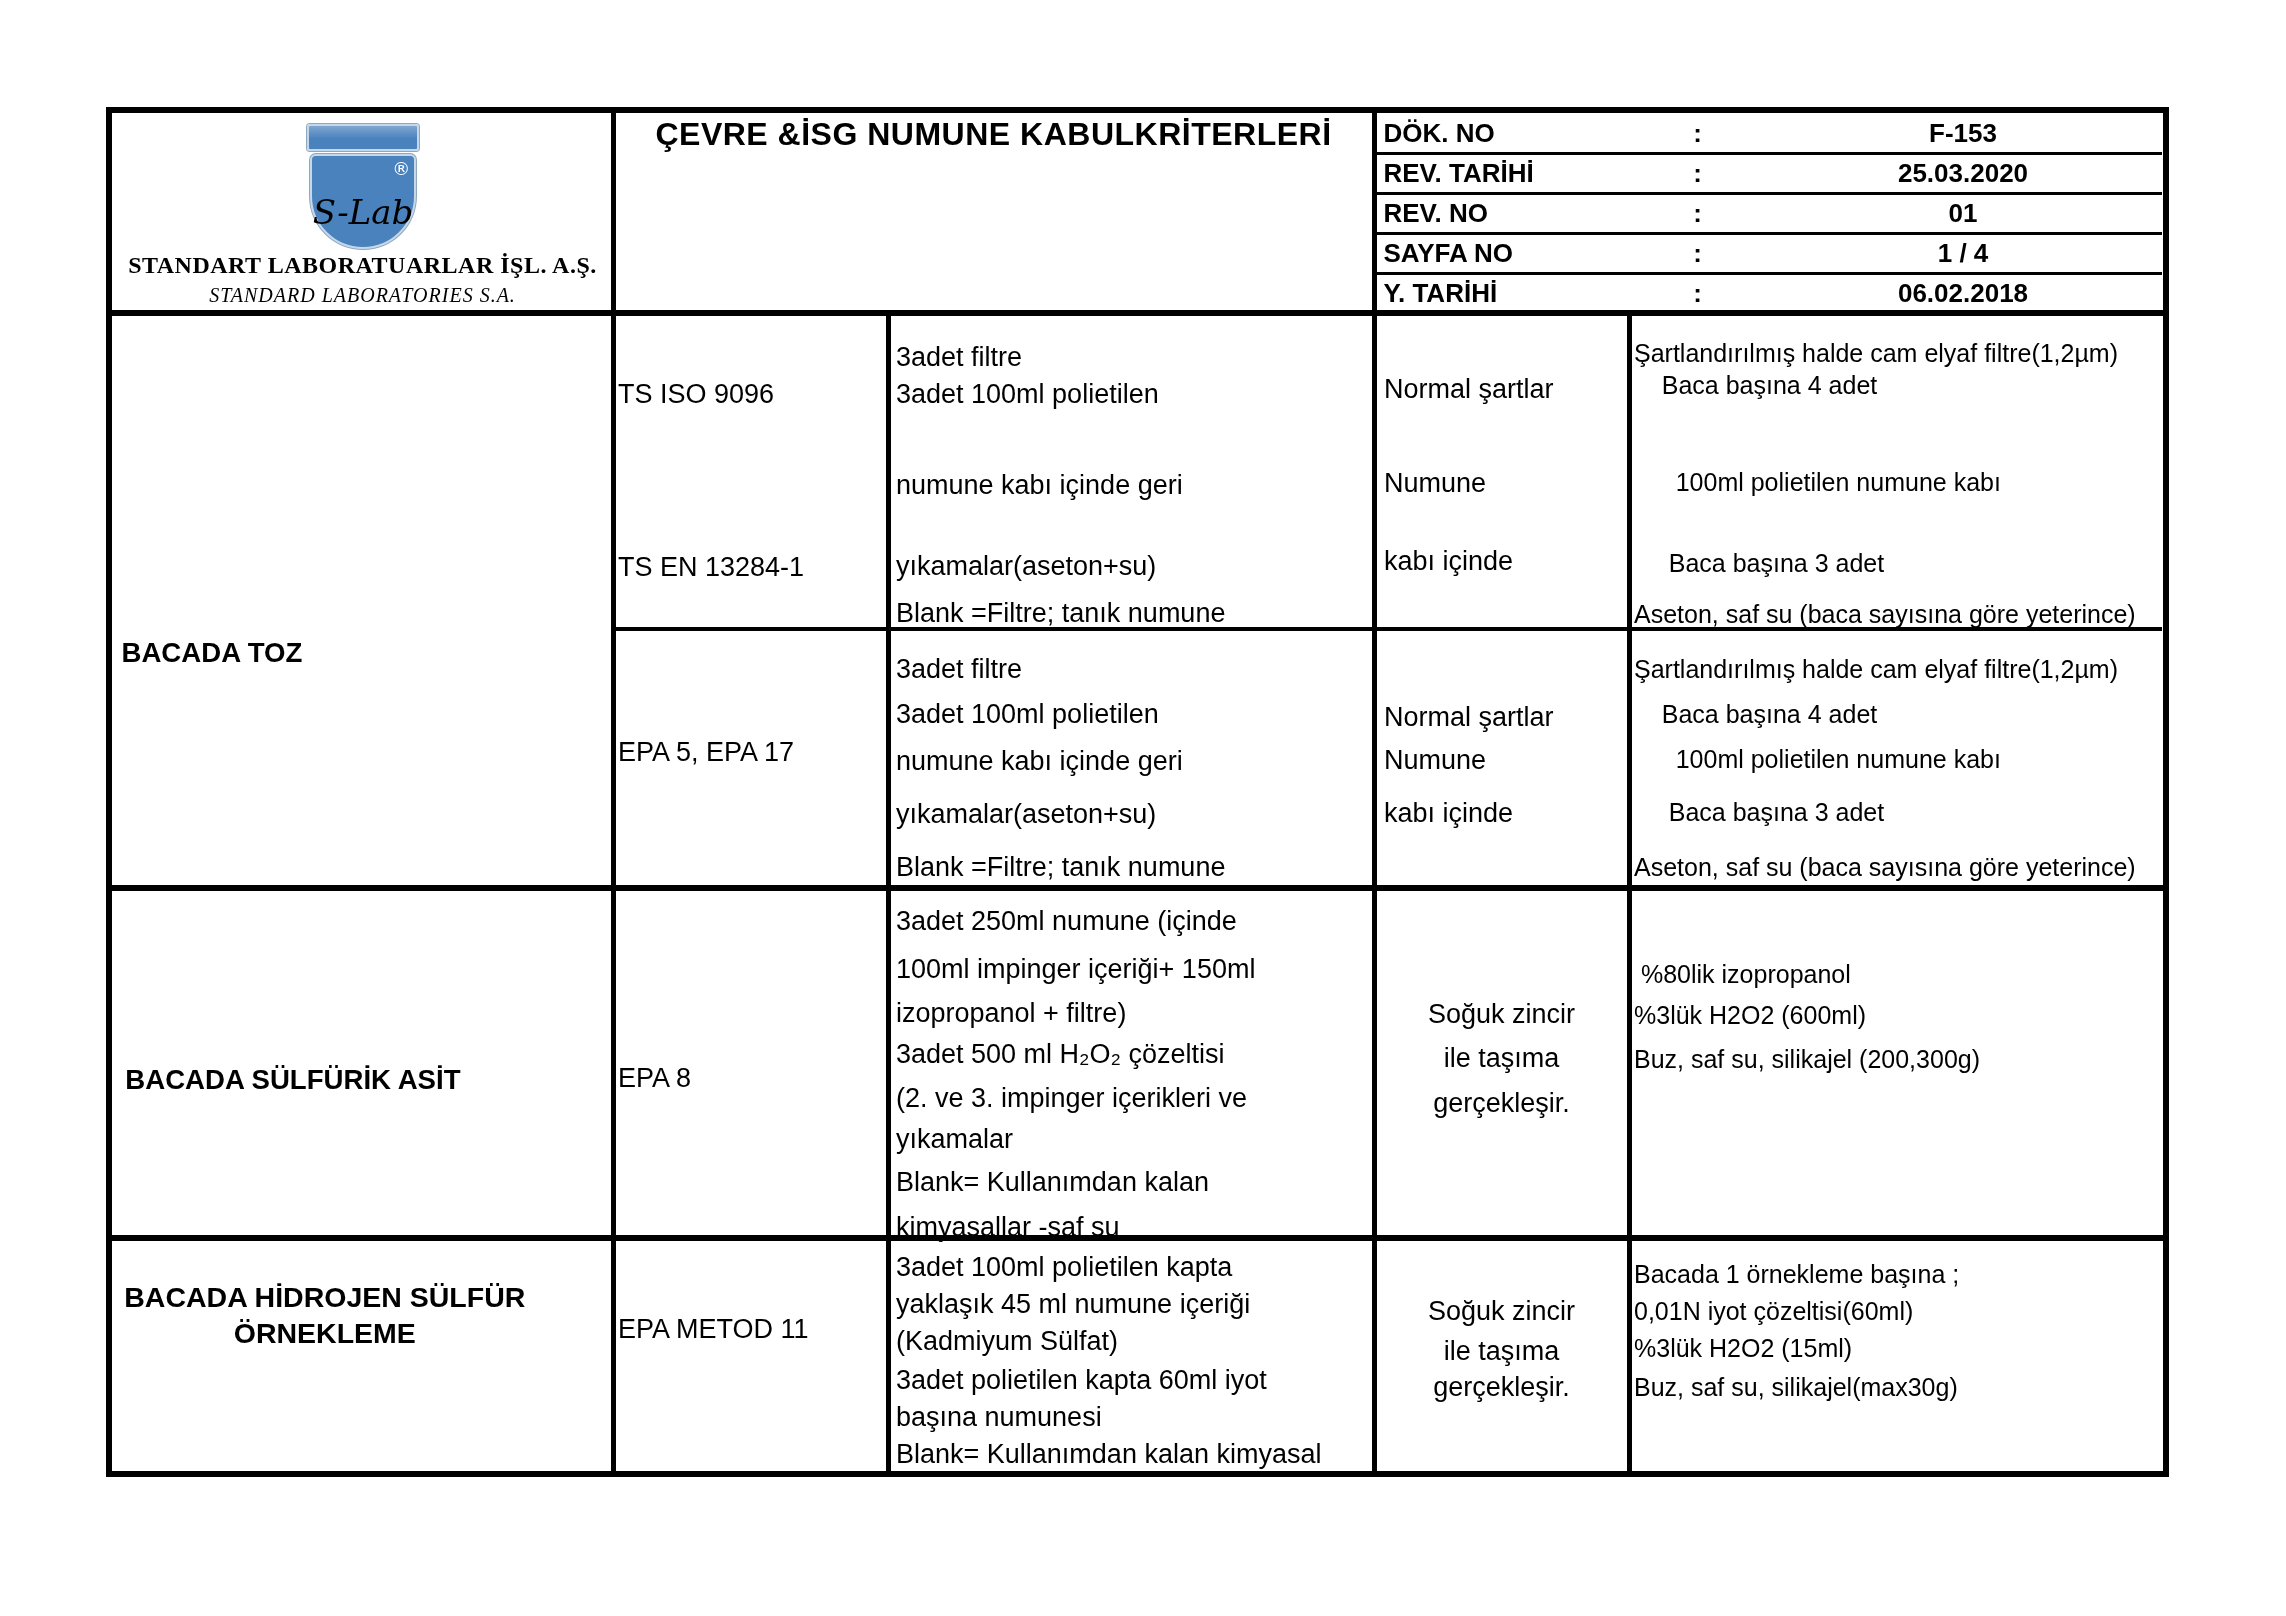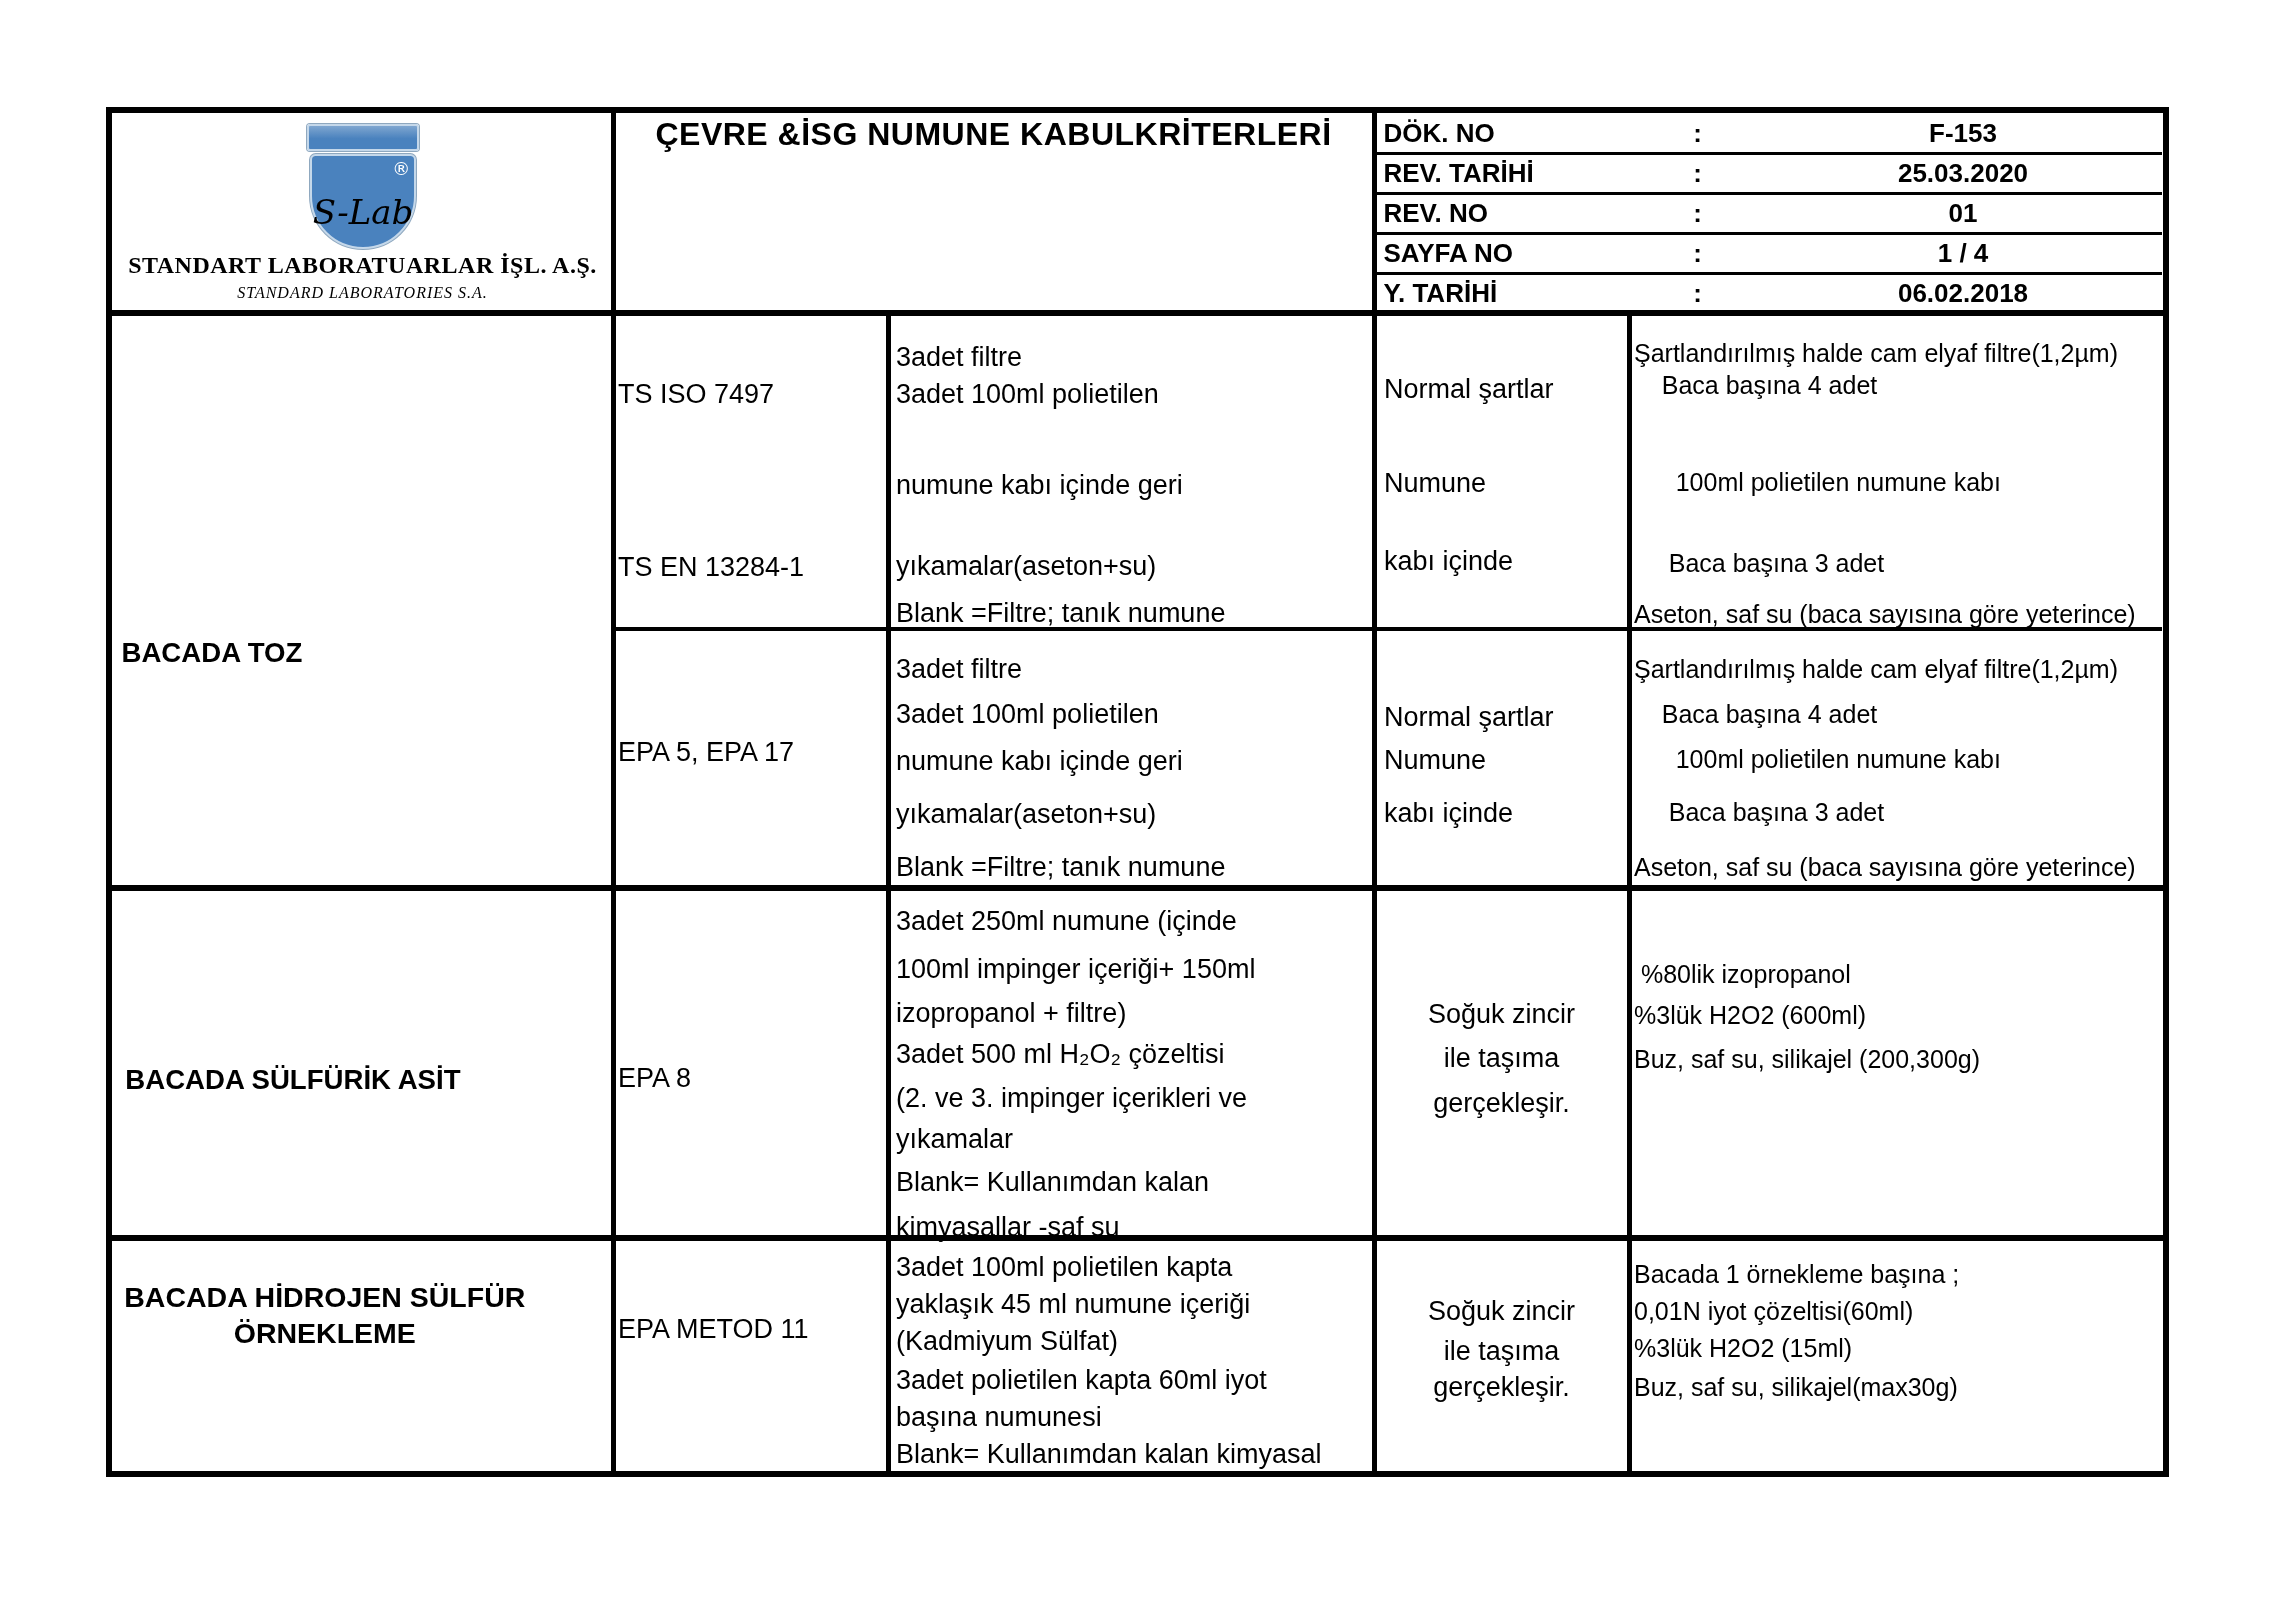--- a/index.html
+++ b/index.html
@@ -39,21 +39,21 @@
   .shield { margin:2.9px 2.9px 0 2.9px; height:91px; background:#4a82be;
     border:2.9px solid #c5d8ea; border-radius:5.7px 5.7px 53px 53px; box-shadow:0 0 0 1px #8fa8bf;
     position:relative; display:flex; align-items:center; justify-content:center; }
   .shield-txt { color:#000000; font-family:"DejaVu Serif","Liberation Serif",serif;
     font-style:italic; font-size:34px; padding-bottom:3.8px;margin-top:25px; }
   .reg { position:absolute; top:1.9px; right:3.8px; color:#fff; font-size:18px; font-style:normal;
     font-family:"DejaVu Sans",sans-serif; }
   .org1 { position:absolute; top:139px; width:100%; text-align:center;
     font-family:"Liberation Serif","DejaVu Serif",serif; font-weight:bold; font-size:24px; letter-spacing:0.5px; }
   .org2 { position:absolute; top:171px; width:100%; text-align:center;
-    font-family:"Liberation Serif","DejaVu Serif",serif; font-style:italic; font-size:16px; letter-spacing:1px; }
+    font-family:"Liberation Serif","DejaVu Serif",serif; font-style:italic; font-size:20px; letter-spacing:1px; }
 </style>
 </head>
 <body>
 
 <div class="doc">
 
   <div class="logo-cell">
     <div class="shield-wrap">
       <div class="shield-bar"></div>
       <div class="shield">
@@ -94,21 +94,21 @@
     <div class="di-row" style="top:160px">
       <span class="di-label">Y. TARİHİ</span>
       <span class="di-sep">:</span>
       <span class="di-value">06.02.2018</span>
     </div>
   </div>
 
   <div class="blk param" style="left:9.5px;top:524px;width:485px">BACADA TOZ</div>
 
   <div class="blk" style="left:506px;top:265px;width:266px">
-      <div class="ln">TS ISO 7497</div>
+      <div class="ln">TS ISO 9096</div>
       <div class="ln" style="margin-top: 141px;">TS EN 13284-1</div>
     </div>
 
   <div class="blk" style="left:784px;top:228px;width:480px">
       <div class="ln">3adet filtre</div>
       <div class="ln" style="margin-top: 4.8px;">3adet 100ml polietilen</div>
       <div class="ln" style="margin-top: 59px;">numune kabı içinde geri</div>
       <div class="ln" style="margin-top: 49px;">yıkamalar(aseton+su)</div>
       <div class="ln" style="margin-top: 15px;">Blank =Filtre; tanık numune</div>
     </div>

